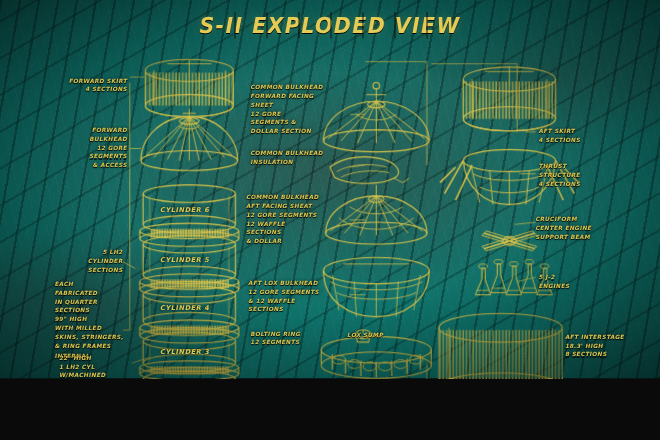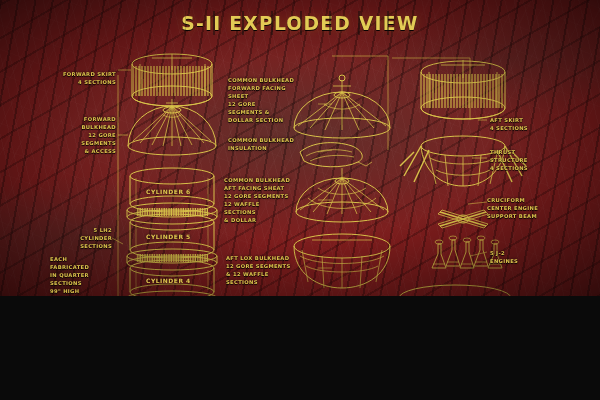--- a/index.html
+++ b/index.html
@@ -1,20 +1,21 @@
 <!DOCTYPE html>
 <html><head>
 <meta charset="utf-8">
 <style>
   html,body{margin:0;padding:0;background:#0a0a0a;}
   #stage{
-    position:relative;width:600px;height:296px;overflow:hidden;
-    background:#7f1d1d;
+    position:relative;width:600px;height:344px;overflow:hidden;
+    background:#0f766e;
     font-family:"Liberation Sans", sans-serif;
     color:#d8c24a;
+    font-style:italic;
   }
   
   .tex{position:absolute;inset:0;pointer-events:none;}
   .tex.t1{
     background:
       repeating-linear-gradient(77deg, rgba(255,255,255,.030) 0 1px, rgba(0,0,0,0) 1px 9px),
       repeating-linear-gradient(-63deg, rgba(255,255,255,.022) 0 1px, rgba(0,0,0,0) 1px 13px),
       repeating-linear-gradient(21deg, rgba(255,255,255,.018) 0 1px, rgba(0,0,0,0) 1px 23px);
     opacity:.85;
   }

